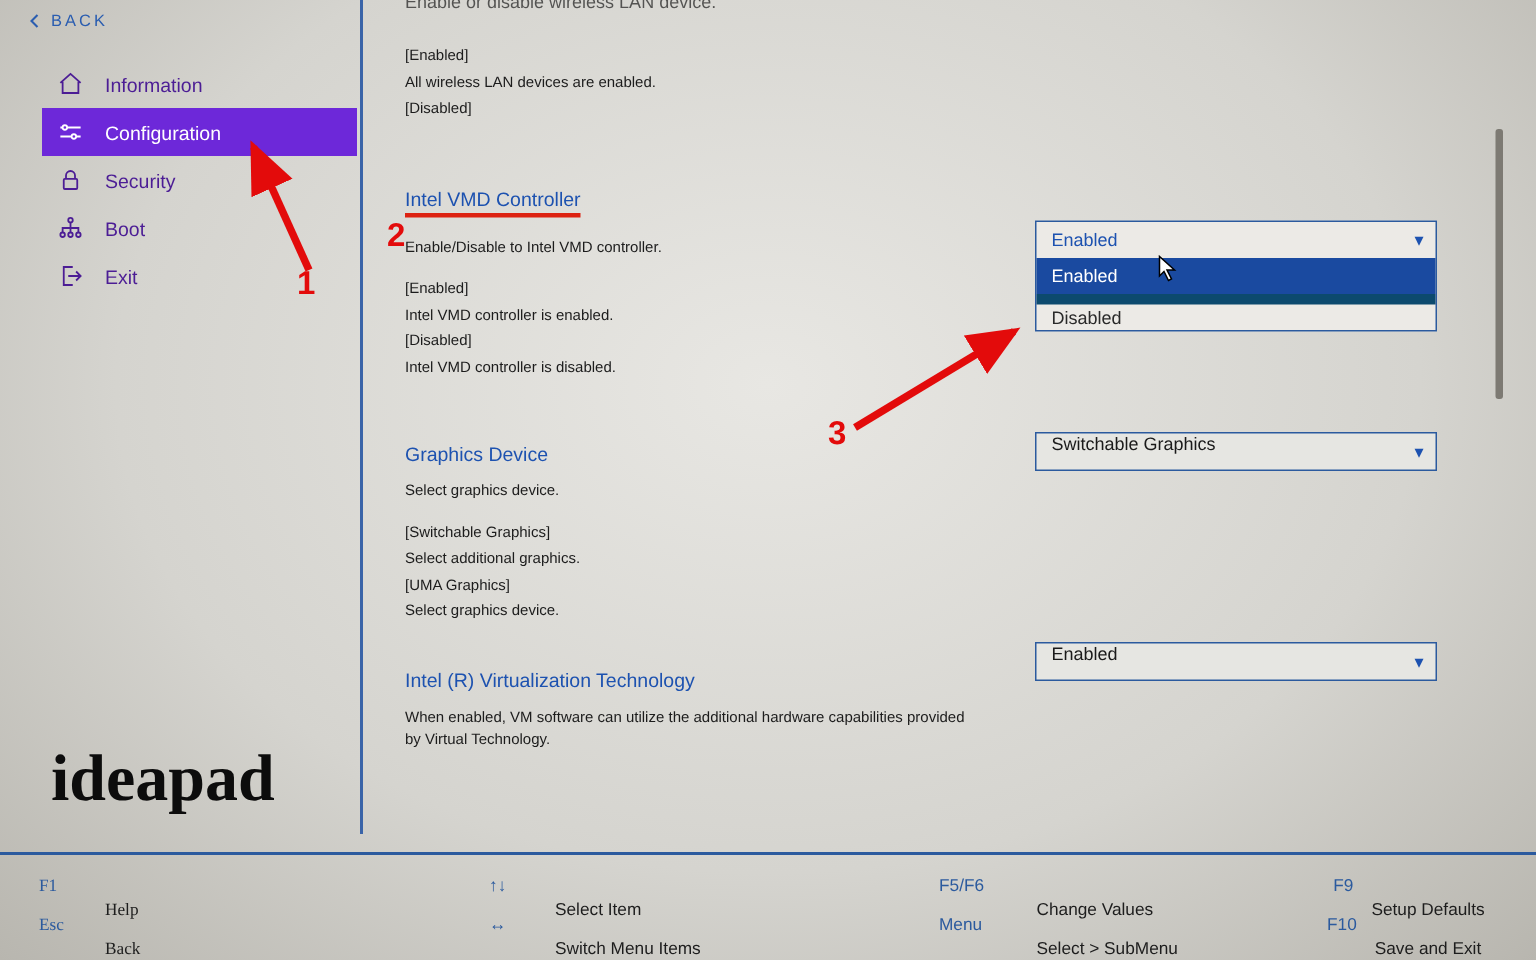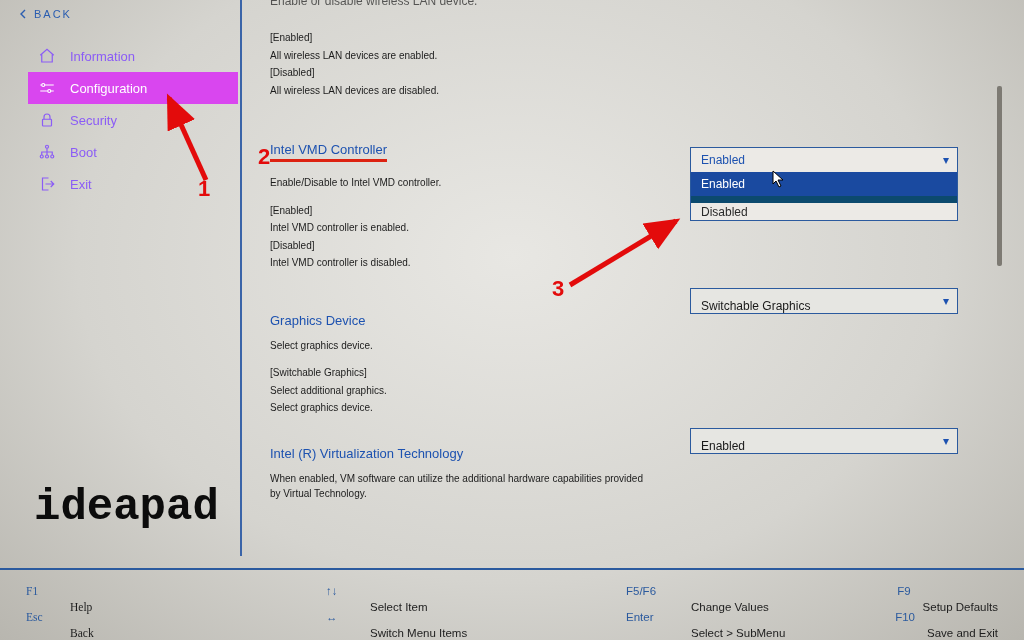--- a/index.html
+++ b/index.html
@@ -8,40 +8,40 @@
     background: radial-gradient(ellipse at 50% 40%, #e8e7e3 0%, #d5d4cf 60%, #b8b6af 100%);
     position: relative;
     color: #2a2a2a;
   }
   
   .back-link { position:absolute; top:8px; left:18px; color:#2a5db0; font-size:11px; letter-spacing:2px; display:flex; align-items:center; gap:6px; }
   .back-link svg { width:10px; height:10px; }
 
   
   .sidebar { position:absolute; top:40px; left:28px; width:210px; }
-  .side-item { display:flex; align-items:center; gap:14px; height:32px; padding:0 10px; font-size:13px; color:#8b5cf6; cursor:pointer; }
-  .side-item.active { background:#d946ef; color:#fff; }
+  .side-item { display:flex; align-items:center; gap:14px; height:32px; padding:0 10px; font-size:13px; color:#4c1d95; cursor:pointer; }
+  .side-item.active { background:#6d28d9; color:#fff; }
   .side-item .ic { width:18px; height:18px; display:flex; align-items:center; justify-content:center; }
   .side-item svg { width:18px; height:18px; stroke:currentColor; fill:none; stroke-width:1.6; }
   .side-item.active svg { stroke:#fff; }
 
   
   .vline { position:absolute; top:0; left:240px; width:2px; height:556px; background:#3a64a8; }
 
   
   .main { position:absolute; top:0; left:260px; right:16px; height:556px; overflow:hidden; }
   .content { position:absolute; top:-10px; left:10px; right:10px; }
   .sec-title { color:#1d52b0; font-size:13px; margin-top:30px; margin-bottom:10px; }
   .sec-title.underlined { border-bottom:3px solid #d21; display:inline-block; padding-bottom:2px; }
   .desc { font-size:10px; color:#1c1c1c; line-height:1.55; max-width:380px; }
   .desc p { margin-bottom:2px; }
   .cutoff { font-size:12px; color:#1c1c1c; }
 
   
-  .dd { position:absolute; width:268px; border:1px solid #2b5a9e; background:#e6e6e2; height:26px; display:flex; align-items:flex-end; padding:0 10px; font-size:12px; color:#1a1a1a; cursor:pointer; }
+  .dd { position:absolute; width:268px; border:1px solid #2b5a9e; background:#e6e6e2; height:26px; display:flex; align-items:flex-start; padding:0 10px; font-size:12px; color:#1a1a1a; cursor:pointer; }
   .dd .caret { position:absolute; right:8px; top:50%; transform:translateY(-50%); color:#1d52b0; }
   .dd-open { position:absolute; width:268px; border:1px solid #2b5a9e; background:#eceae6; font-size:12px; }
   .dd-open .dd-head { height:24px; display:flex; align-items:center; padding:0 10px; color:#1d52b0; position:relative; }
   .dd-open .dd-head .caret { position:absolute; right:8px; color:#1d52b0; }
   .dd-open .opt { height:24px; display:flex; align-items:center; padding:0 10px; cursor:pointer; border-top:7px solid #0c4a6e; }
   .dd-open .opt.sel { background:#1a4aa0; color:#fff; border-top:none; }
 
   
   .scrollbar { position:absolute; right:6px; top:26px; width:5px; height:520px; }
   .scrollbar .track { position:absolute; inset:0; background:transparent; }
@@ -50,26 +50,26 @@
   
   .footer { position:absolute; left:0; right:0; bottom:0; height:72px; border-top:2px solid #2b5a9e; padding:8px 26px 0 26px; font-size:11.5px; }
   .footer .row { display:flex; align-items:center; height:26px; }
   .footer .cell { display:flex; align-items:center; gap:12px; }
   .footer .k { color:#2b5a9e; min-width:32px; }
   .footer .k.wider { min-width:44px; }
   .footer .lbl { color:#1d1d1d;margin-top:32px; }
   .footer .col1 { width:300px;font-family:Liberation Serif, serif; }
   .footer .col2 { width:300px; }
   .footer .col3 { width:240px;gap:21px; }
-  .footer .col4 { flex:1; justify-content:flex-end; }
+  .footer .col4 { flex:1; justify-content:center; }
   .footer .col4 .k { text-align:right; min-width:28px; }
   .footer .arrows { display:inline-flex; gap:2px; color:#2b5a9e; }
 
   
-  .brand { position:absolute; left:34px; bottom:108px; font-size:44px; font-weight:700; letter-spacing:0px; color:#0c0c0c; font-family: Liberation Mono, monospace; }
+  .brand { position:absolute; left:34px; bottom:96px; font-size:44px; font-weight:700; letter-spacing:0px; color:#0c0c0c; font-family: Liberation Serif, serif; }
 
   
   .anno { position:absolute; pointer-events:none; }
   .anno-num { position:absolute; color:#e30b0b; font-weight:700; font-size:22px; font-family:Arial,sans-serif; }
 
   .cursor { position:absolute; pointer-events:none; }
   .cursor svg { width:14px; height:18px; }
 </style>
 </head>
 <body>
@@ -136,21 +136,20 @@
 <div class="vline"></div>
 
 <div class="main">
   <div class="content">
     <p class="cutoff" style="margin-top:4px; opacity:.7">Enable or disable wireless LAN device.</p>
 
     <div class="desc" style="margin-top:22px">
       <p>[Enabled]</p>
       <p>All wireless LAN devices are enabled.</p>
       <p>[Disabled]</p>
-      <p>All wireless LAN devices are disabled.</p>
     </div>
 
     
     <div class="sec-title underlined" style="margin-top:42px">Intel VMD Controller</div>
     <div class="desc" style="margin-top:3px">
       <p>Enable/Disable to Intel VMD controller.</p>
       <p style="margin-top:12px">[Enabled]</p>
       <p>Intel VMD controller is enabled.</p>
       <p>[Disabled]</p>
       <p>Intel VMD controller is disabled.</p>
@@ -169,20 +168,21 @@
           <span>Disabled</span>
         </div>
     </div>
 
     
     <div class="sec-title" style="margin-top:42px">Graphics Device</div>
     <div class="desc" style="margin-top:8px">
       <p>Select graphics device.</p>
       <p style="margin-top:12px">[Switchable Graphics]</p>
       <p>Select additional graphics.</p>
+      <p>[UMA Graphics]</p>
       <p>Select graphics device.</p>
     </div>
     <div class="dd" style="left:420px; top:298px;">
       <span>Switchable Graphics</span>
       <span class="caret">▾</span>
     </div>
 
     
     <div class="sec-title" style="">Intel (R) Virtualization Technology</div>
     <div class="desc" style="margin-top:8px">
@@ -231,21 +231,21 @@
   <div class="row">
     <div class="cell col1">
         <span class="k">Esc</span>
         <span class="lbl">Back</span>
       </div>
     <div class="cell col2">
         <span class="k arrows">↔</span>
         <span class="lbl">Switch Menu Items</span>
       </div>
     <div class="cell col3">
-        <span class="k wider">Enter</span>
+        <span class="k wider">Menu</span>
         <span class="lbl">Select &gt; SubMenu</span>
       </div>
     <div class="cell col4">
         <span class="k">F10</span>
         <span class="lbl">Save and Exit</span>
       </div>
   </div>
 </div>
 
 <svg class="anno" style="left:0;top:0" width="1024" height="640">

